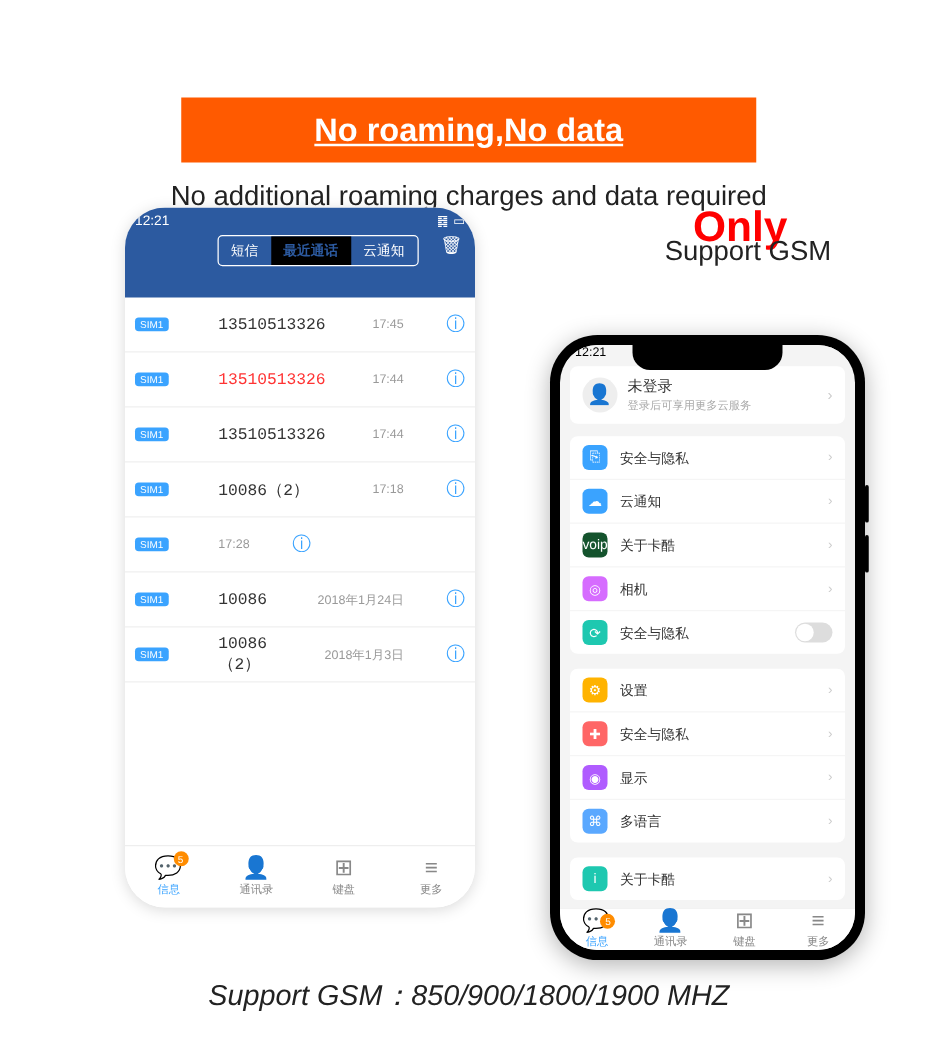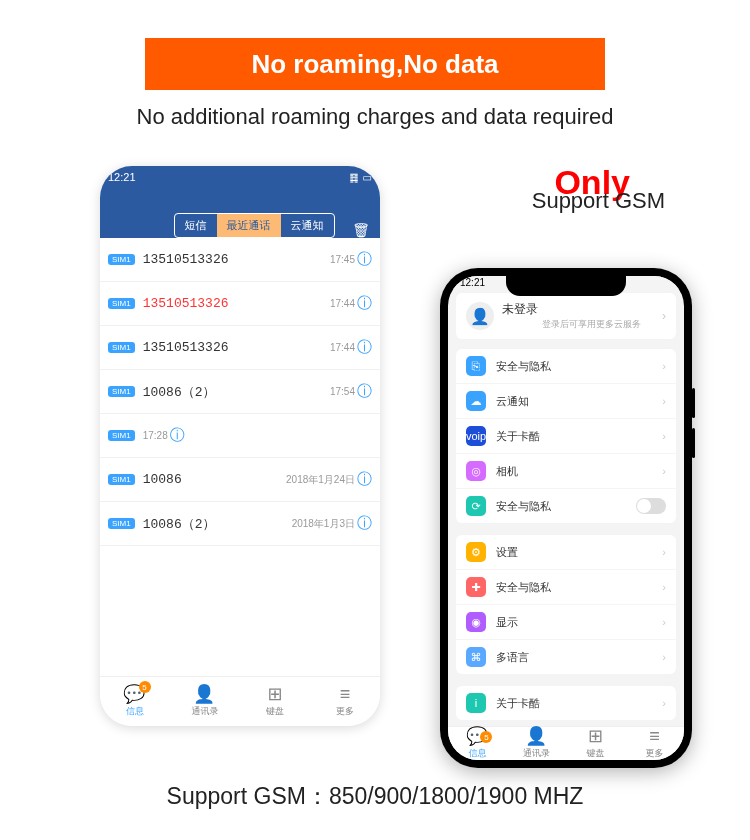--- a/index.html
+++ b/index.html
@@ -7,28 +7,29 @@
     width: 750px;
     height: 840px;
     background: #fff;
     font-family: -apple-system, "Helvetica Neue", Arial, sans-serif;
     position: relative;
     overflow: hidden;
   }
   .banner {
     width: 460px;
     height: 52px;
-    margin: 38px auto 0;
+    margin: 78px auto 0;
     background: #ff5a00;
     color: #fff;
     font-size: 26px;
     font-weight: bold;
     display: flex;
     align-items: center;
     justify-content: center;
+    text-decoration: underline;
   }
   .subtitle {
     text-align: center;
     font-size: 22px;
     margin-top: 14px;
     color: #222;
   }
   .only-text {
     position: absolute;
     top: 163px;
@@ -45,20 +46,21 @@
     font-size: 22px;
   }
   .footer-text {
     position: absolute;
     bottom: 28px;
     left: 0;
     right: 0;
     text-align: center;
     font-size: 23px;
     color: #222;
+    font-style: italic;
   }
 
   
   .phone-left {
     position: absolute;
     top: 166px;
     left: 100px;
     width: 280px;
     height: 560px;
     border-radius: 32px;
@@ -76,57 +78,59 @@
     align-items: center;
     padding: 0 8px;
     font-size: 11px;
   }
   .status-bar .spacer { flex: 1; }
   .status-icon { margin-left: 4px; font-size: 10px; }
   .header-blue {
     background: #2c5aa0;
     height: 50px;
     display: flex;
-    align-items: flex-end;
+    align-items: flex-start;
     justify-content: center;
     position: relative;
     padding-left: 28px;
   }
   .seg {
     display: flex;
     border: 1px solid #fff;
     border-radius: 4px;
     overflow: hidden;
     font-size: 11px;
   }
   .seg div {
     padding: 4px 10px;
     color: #fff;
   }
   .seg div.active {
-    background: #fdba74;
+    background: #000000;
     color: #2c5aa0;
+    font-weight: bold;
   }
   .trash-icon {
     position: absolute;
     right: 10px;
     color: #fff;
     font-size: 14px;
   }
   .call-list {
     flex: 1;
     background: #fff;
     overflow: hidden;
   }
   .call-row {
     display: flex;
     align-items: center;
     padding: 16px 8px;
     border-bottom: 1px solid #f0f0f0;
     height: 44px;
+    gap: 32px;
   }
   .sim-badge {
     font-size: 8px;
     color: #fff;
     background: #3aa3ff;
     border-radius: 3px;
     padding: 1px 4px;
     margin-right: 8px;
     white-space: nowrap;
   }
@@ -247,21 +251,21 @@
     border-radius: 50%;
     background: #eee;
     display: flex;
     align-items: center;
     justify-content: center;
     color: #bbb;
     font-size: 16px;
     margin-right: 8px;
   }
   .profile-text .t1 { font-size: 12px; color: #333; }
-  .profile-text .t2 { font-size: 9px; color: #aaa; margin-left: 40px; }
+  .profile-text .t2 { font-size: 9px; color: #aaa; }
   .profile .chev { margin-left: auto; color: #ccc; font-size: 12px; }
   .settings-group {
     background: #fff;
     margin: 6px 8px;
     border-radius: 6px;
   }
   .settings-row {
     display: flex;
     align-items: center;
     padding: 7px 10px;
@@ -339,21 +343,21 @@
       </div>
       <div class="call-row">
         <span class="sim-badge">SIM1</span>
         <span class="call-num">13510513326</span>
         <span class="call-time">17:44</span>
         <span class="info-icon">ⓘ</span>
       </div>
       <div class="call-row">
         <span class="sim-badge">SIM1</span>
         <span class="call-num">10086（2）</span>
-        <span class="call-time">17:54</span>
+        <span class="call-time">17:18</span>
         <span class="info-icon">ⓘ</span>
       </div>
       <div class="call-row">
         <span class="sim-badge">SIM1</span>
         <span class="call-time">17:28</span>
         <span class="info-icon">ⓘ</span>
       </div>
       <div class="call-row">
         <span class="sim-badge">SIM1</span>
         <span class="call-num">10086</span>
@@ -408,21 +412,21 @@
           <span class="row-icon" style="background:#3aa3ff">⎘</span>
           <span class="row-label">安全与隐私</span>
           <span class="row-chev">›</span>
         </div>
         <div class="settings-row">
           <span class="row-icon" style="background:#3aa3ff">☁</span>
           <span class="row-label">云通知</span>
           <span class="row-chev">›</span>
         </div>
         <div class="settings-row">
-          <span class="row-icon" style="background:#1d4ed8">voip</span>
+          <span class="row-icon" style="background:#14532d">voip</span>
           <span class="row-label">关于卡酷</span>
           <span class="row-chev">›</span>
         </div>
         <div class="settings-row">
           <span class="row-icon" style="background:#d66cff">◎</span>
           <span class="row-label">相机</span>
           <span class="row-chev">›</span>
         </div>
         <div class="settings-row">
           <span class="row-icon" style="background:#1ec8b0">⟳</span>

